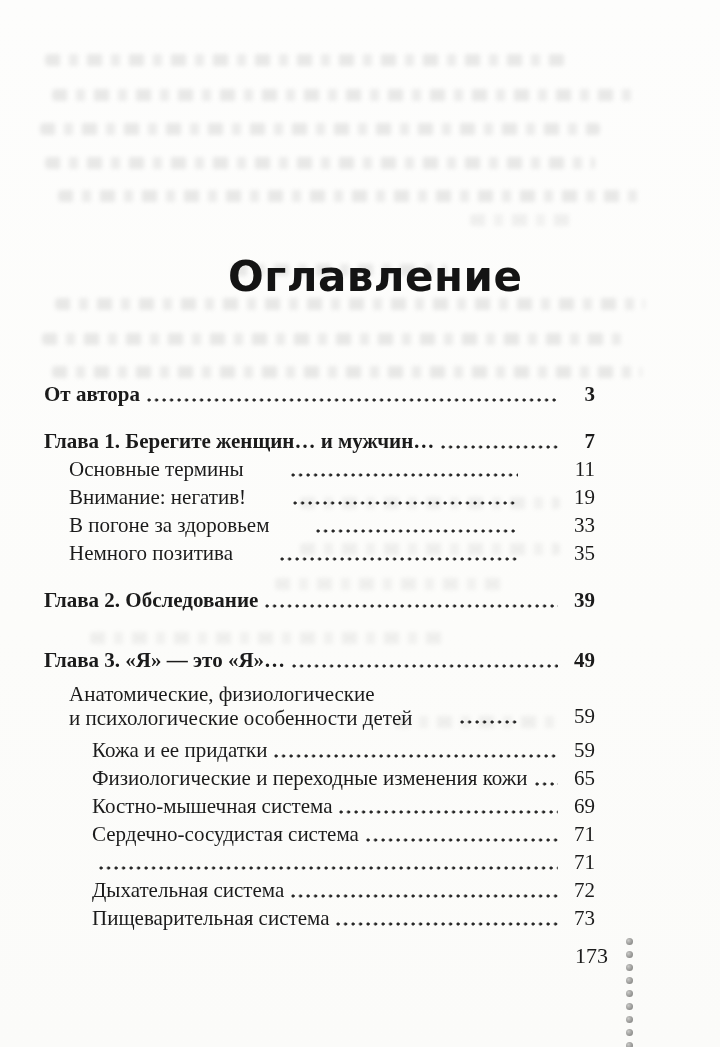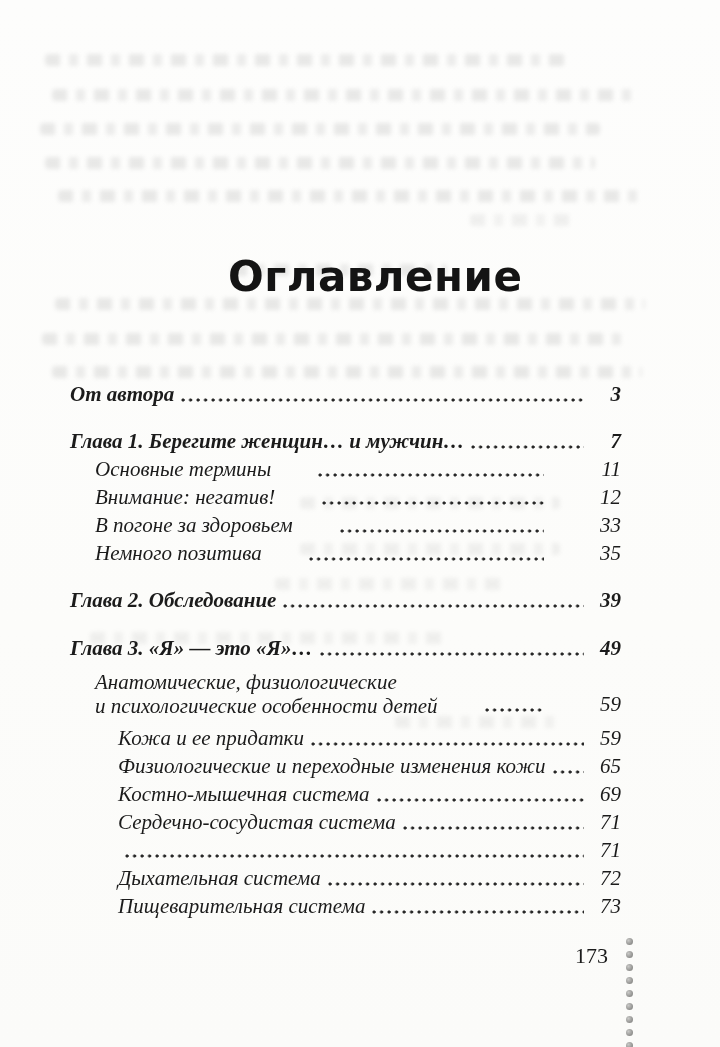--- a/index.html
+++ b/index.html
@@ -36,38 +36,37 @@
     font-family:"DejaVu Sans", sans-serif;
     font-weight:bold;
     font-size:42px;
     letter-spacing:.5px;
     color:#141414;
   }
 
   
   .toc {
     position:absolute;
-    top:380px; left:70px;
+    top:380px; left:44px;
     width:551px;
-    font-style:italic;
   }
   .toc-row {
     display:flex;
     align-items:flex-end;
     font-size:21px;
     line-height:28px;
     color:#1b1b1b;
   }
   .toc-row.bold { font-weight:bold; }
   .toc-row.level-1 { padding-left:25px;gap:40px; }
   .toc-row.level-2 { padding-left:48px; }
   
   .toc-row:nth-child(2)  { margin-top:19px; }
   .toc-row:nth-child(7)  { margin-top:19px; }
-  .toc-row:nth-child(8)  { margin-top:20px; }
+  .toc-row:nth-child(8)  { margin-top:32px; }
   .toc-row:nth-child(9)  { margin-top:8px; }
   .toc-row:nth-child(10) { margin-top:6px; }
   .toc-label { white-space:nowrap; }
   .toc-label.two-line { white-space:normal; }
   .toc-label.two-line .lbl-line { display:block; line-height:24px; }
   .leader {
     flex:1 1 auto;
     height:4px;
     margin:0 5px 6px 7px;
     background-image:radial-gradient(circle at 2px 2px, #262626 1.35px, transparent 1.8px);
@@ -141,21 +140,21 @@
         <span class="toc-page">7</span>
       </div>
       <div class="toc-row level-1">
         <span class="toc-label">Основные термины</span>
         <span class="leader"></span>
         <span class="toc-page">11</span>
       </div>
       <div class="toc-row level-1">
         <span class="toc-label">Внимание: негатив!</span>
         <span class="leader"></span>
-        <span class="toc-page">12</span>
+        <span class="toc-page">19</span>
       </div>
       <div class="toc-row level-1">
         <span class="toc-label">В погоне за здоровьем</span>
         <span class="leader"></span>
         <span class="toc-page">33</span>
       </div>
       <div class="toc-row level-1">
         <span class="toc-label">Немного позитива</span>
         <span class="leader"></span>
         <span class="toc-page">35</span>

